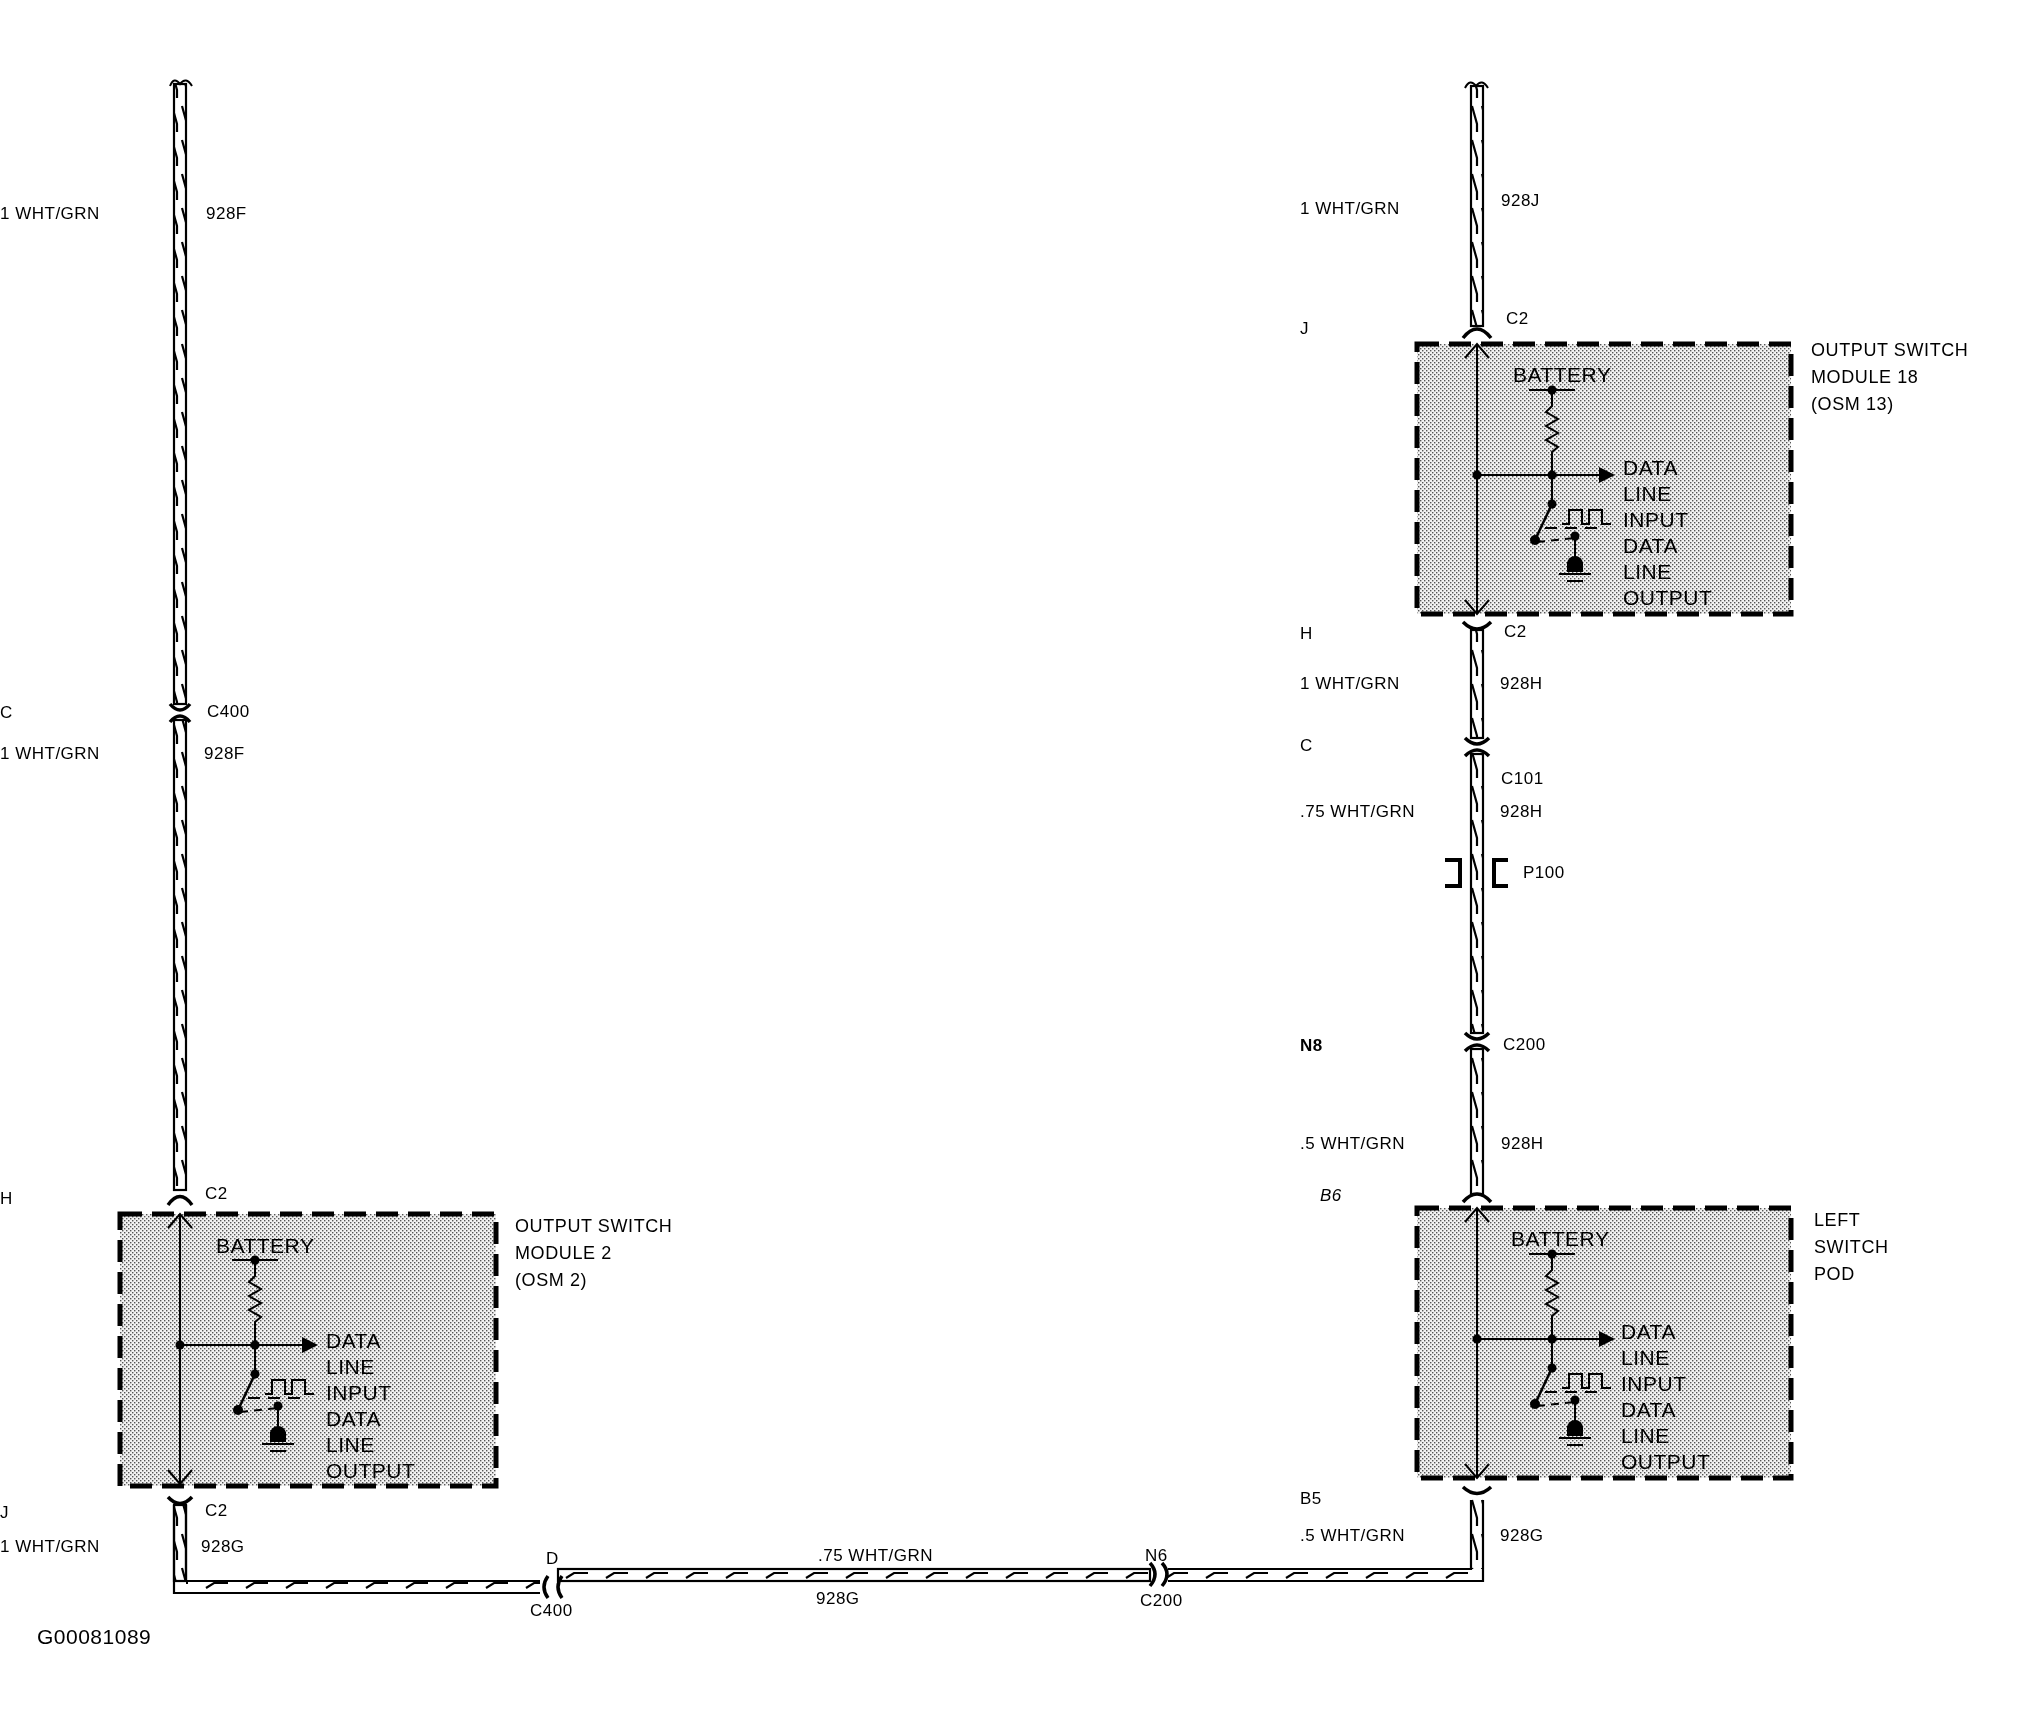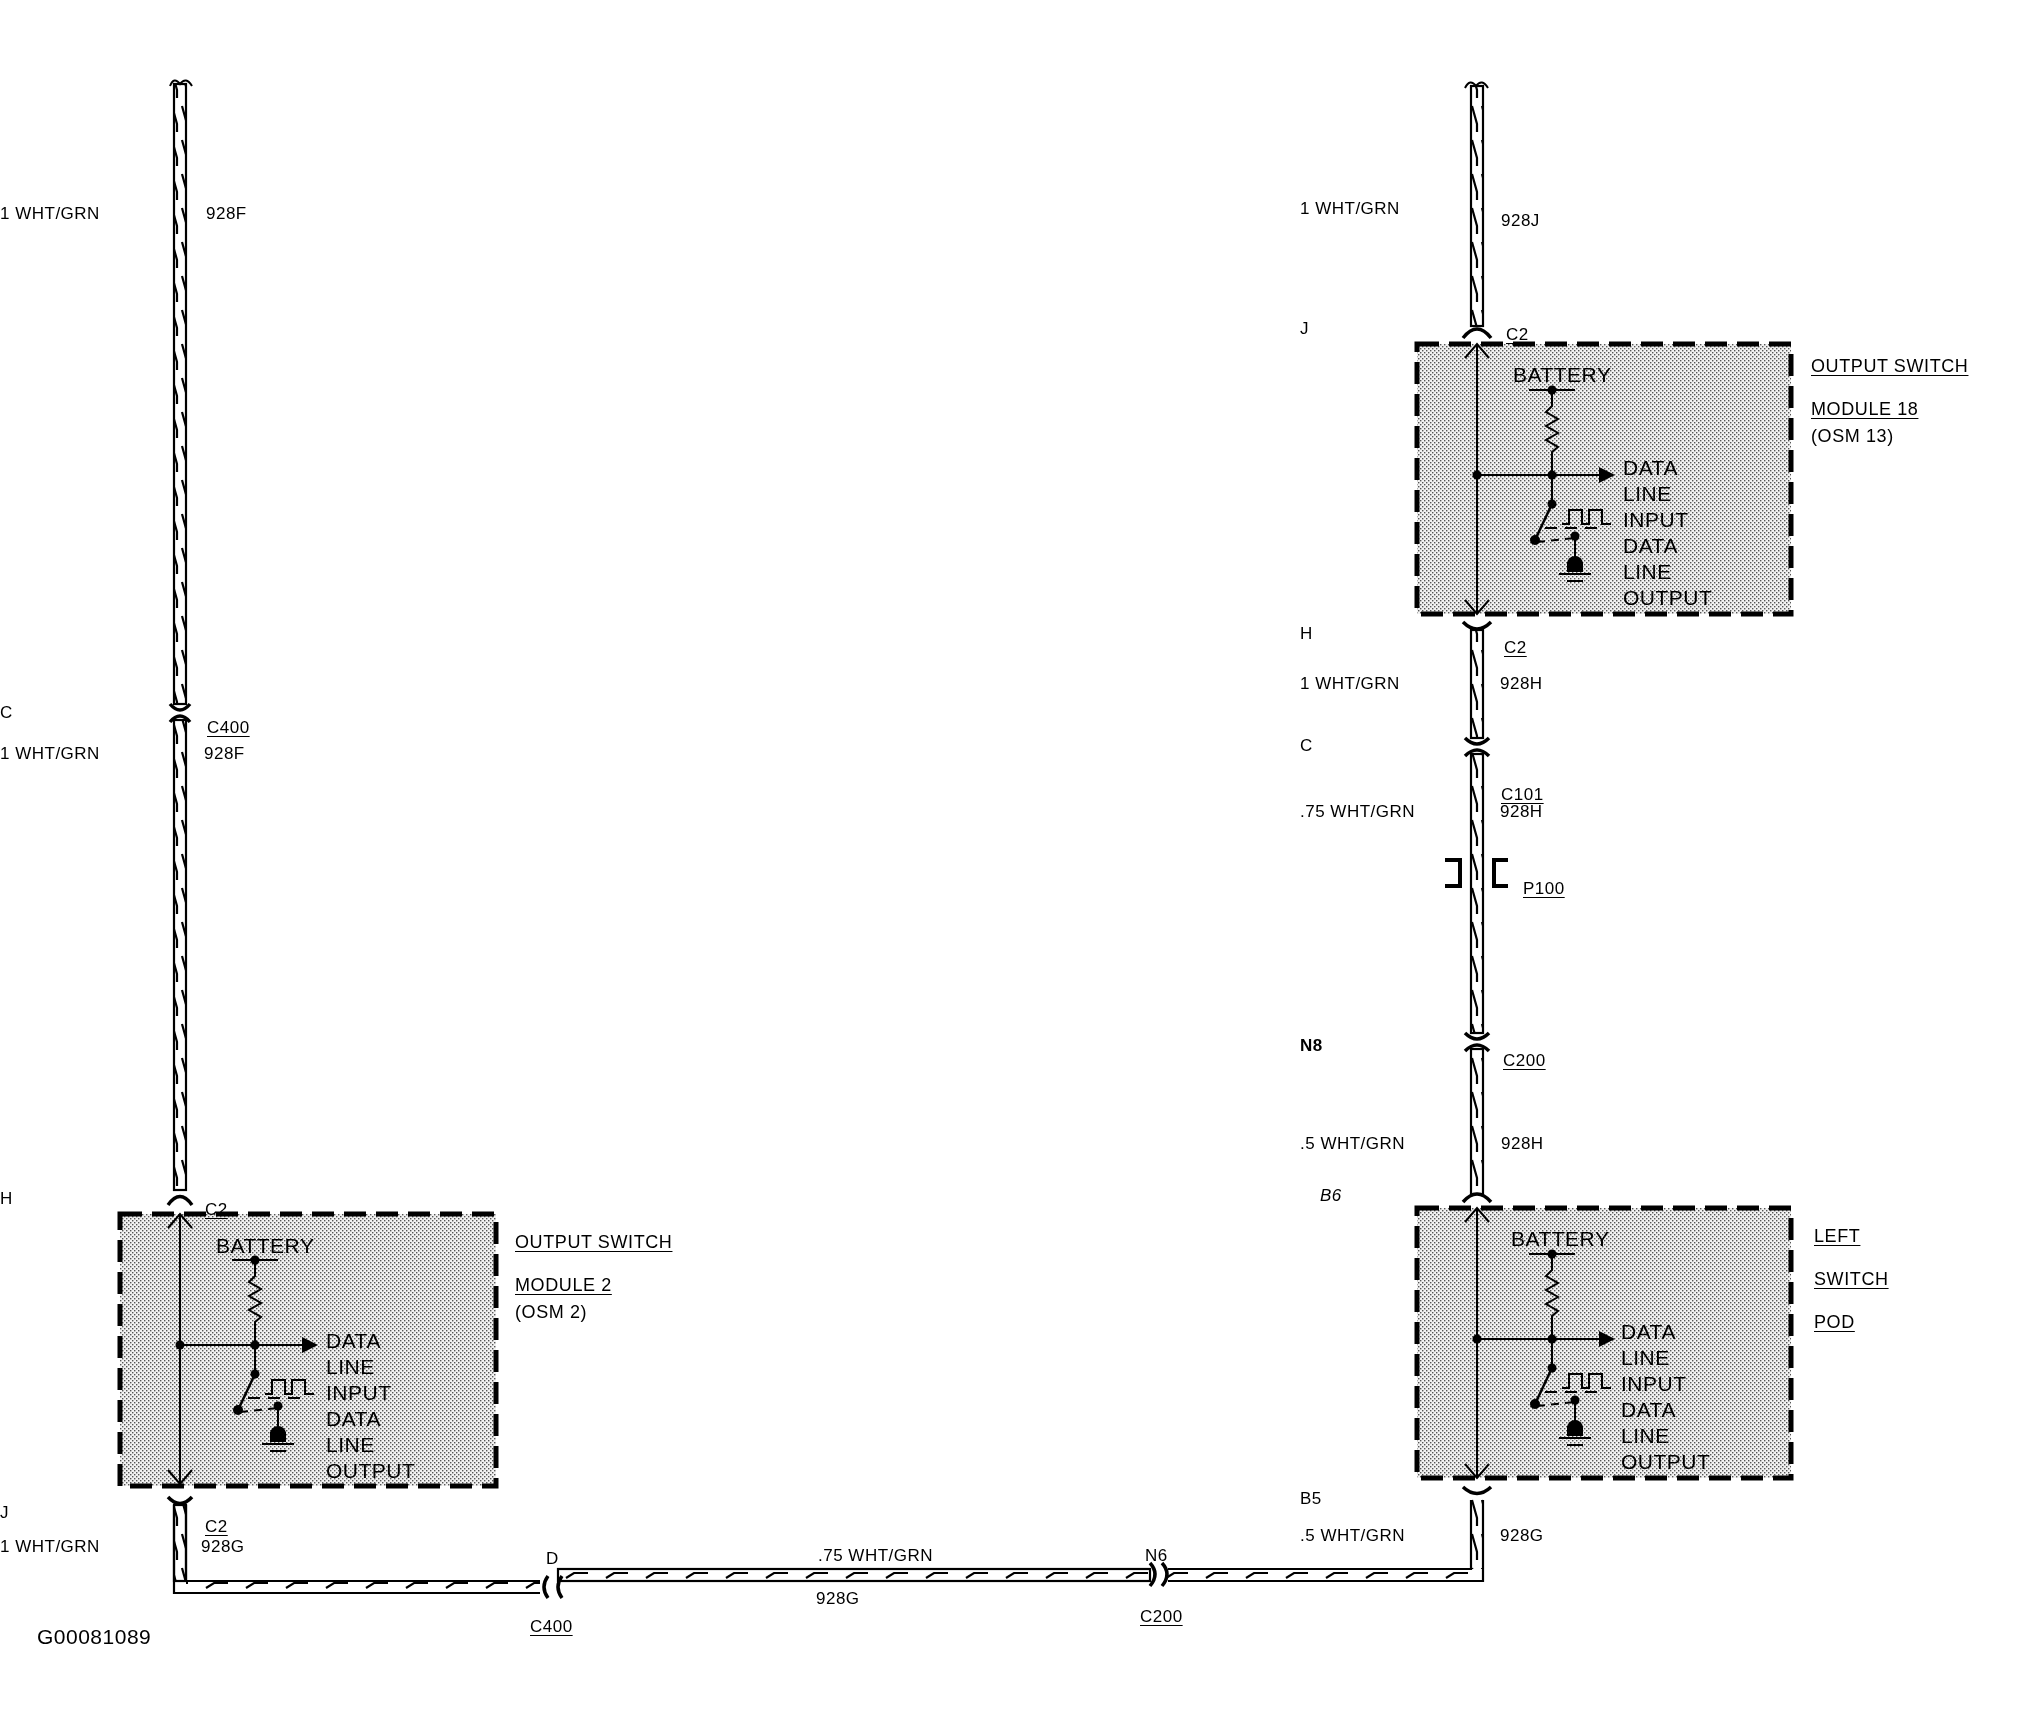--- a/index.html
+++ b/index.html
@@ -1,20 +1,20 @@
 <!DOCTYPE html>
 <html><head>
 <meta charset="utf-8">
 <style>
   html, body { margin:0; padding:0; background:#ffffff; }
   body { width:2019px; height:1714px; position:relative; overflow:hidden;
          font-family:"Liberation Sans", sans-serif; color:#000; }
   svg.diagram { position:absolute; left:0; top:0; }
   .lbl { position:absolute; font-size:17px; line-height:18px; white-space:nowrap; letter-spacing:0.5px; }
-  .u { text-decoration:underline; text-underline-offset:3px;margin-top:16px; }
+  .u { text-underline-offset:3px; }
   .r { text-align:left; }
   .mod { position:absolute; font-size:18px; line-height:27px; letter-spacing:0.6px; }
   .mod div { white-space:nowrap; }
   .inner { position:absolute; font-size:21px; line-height:26px; letter-spacing:0.5px; }
   .fig { position:absolute; font-size:21px; letter-spacing:0.5px; }
 </style>
 </head>
 <body>
 
 <svg class="diagram" width="2019" height="1714" viewBox="0 0 2019 1714" xmlns="http://www.w3.org/2000/svg">
@@ -143,21 +143,21 @@
 <div class="lbl" style="left:201px;top:1538px;">928G</div>
 
 <div class="lbl" style="left:546px;top:1550px;">D</div>
 <div class="lbl u" style="left:530px;top:1602px;">C400</div>
 <div class="lbl" style="left:818px;top:1547px;">.75 WHT/GRN</div>
 <div class="lbl" style="left:816px;top:1590px;">928G</div>
 <div class="lbl" style="left:1145px;top:1547px;text-align:right;">N6</div>
 <div class="lbl u" style="left:1140px;top:1592px;">C200</div>
 
 <div class="lbl r" style="left:1300px;width:163px;top:200px;">1 WHT/GRN</div>
-<div class="lbl" style="left:1501px;top:212px;">928J</div>
+<div class="lbl" style="left:1501px;top:192px;">928J</div>
 <div class="lbl r" style="left:1300px;width:159px;top:320px;">J</div>
 <div class="lbl u" style="left:1506px;top:310px;">C2</div>
 <div class="lbl r" style="left:1300px;width:159px;top:625px;">H</div>
 <div class="lbl u" style="left:1504px;top:623px;">C2</div>
 <div class="lbl r" style="left:1300px;width:163px;top:675px;">1 WHT/GRN</div>
 <div class="lbl" style="left:1500px;top:675px;">928H</div>
 <div class="lbl r" style="left:1300px;width:159px;top:737px;">C</div>
 <div class="lbl u" style="left:1501px;top:770px;">C101</div>
 <div class="lbl r" style="left:1300px;width:163px;top:803px;">.75 WHT/GRN</div>
 <div class="lbl" style="left:1500px;top:803px;">928H</div>

